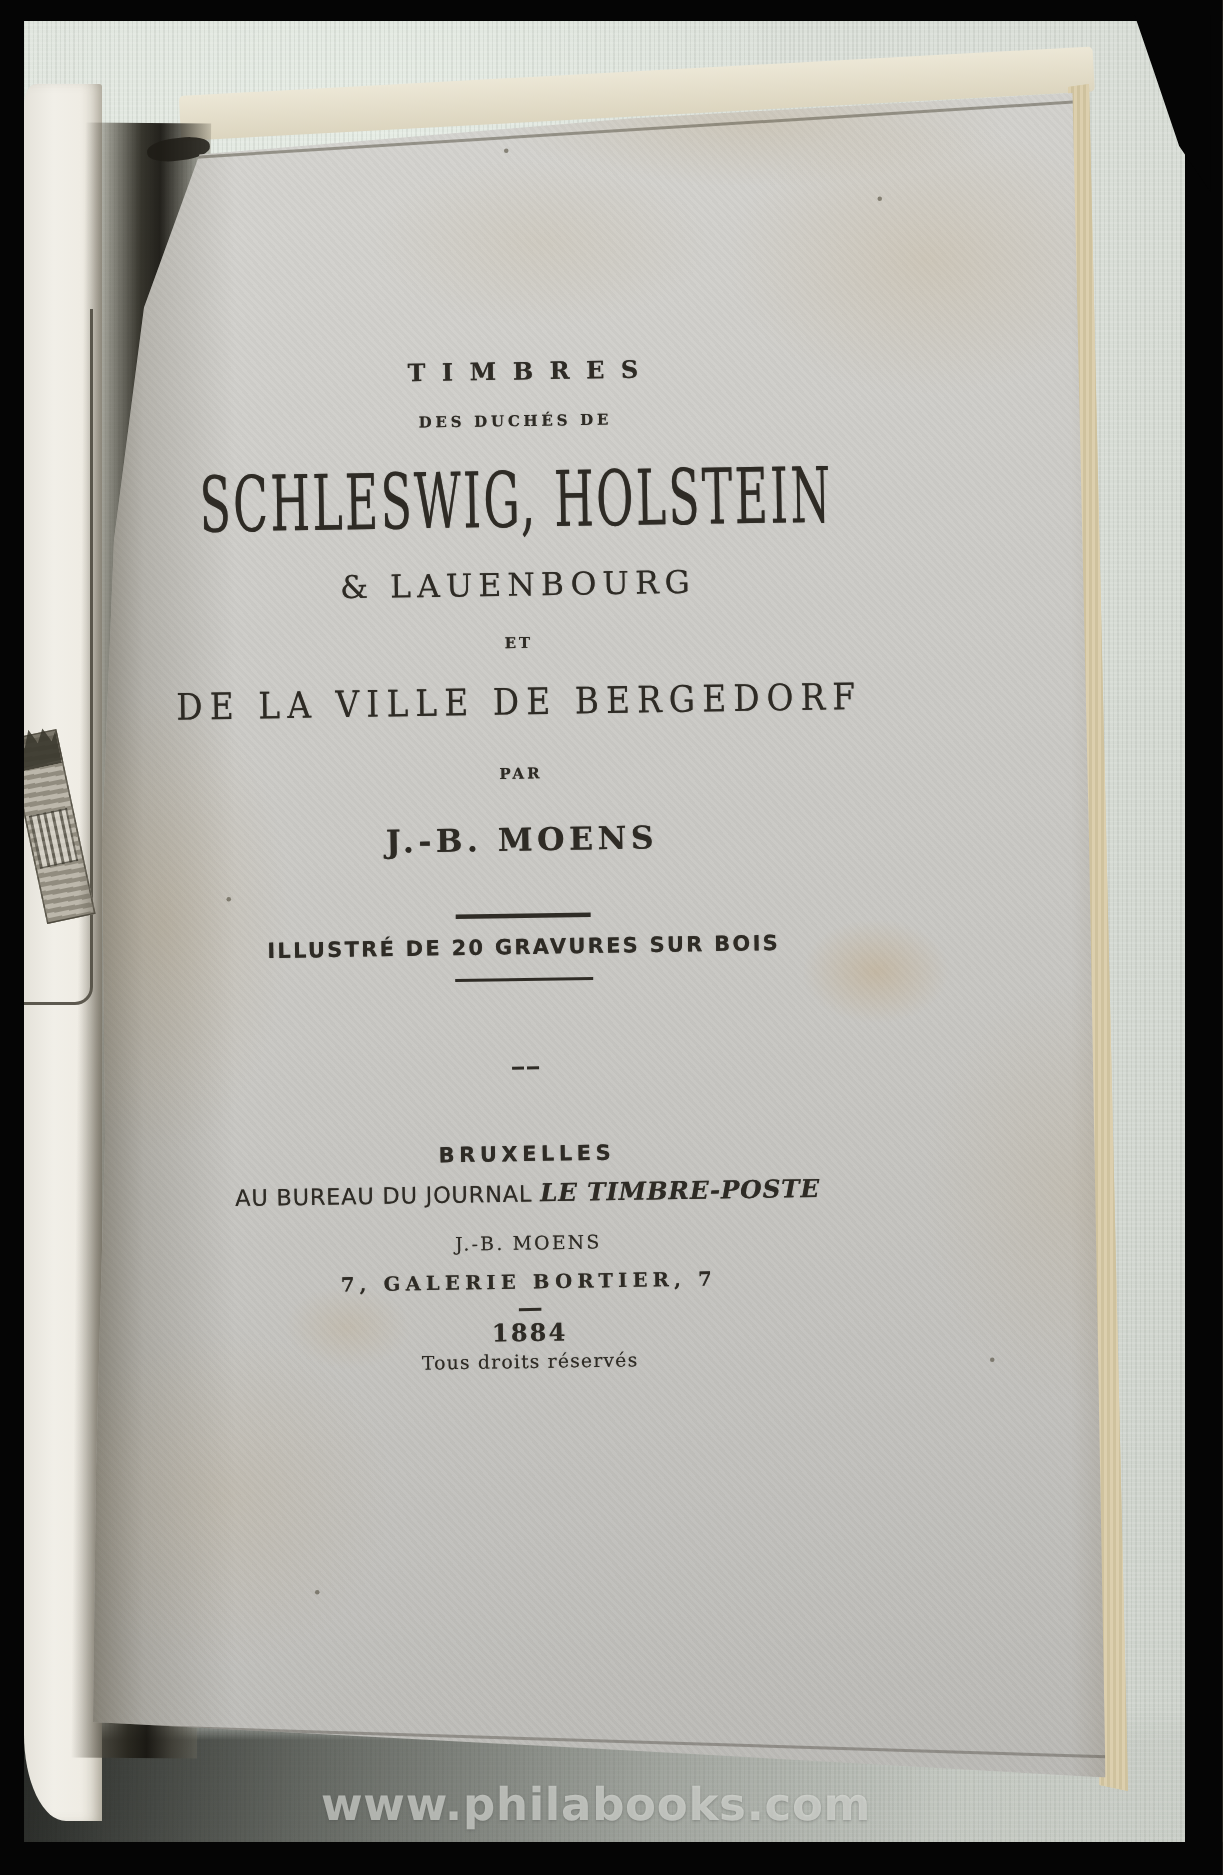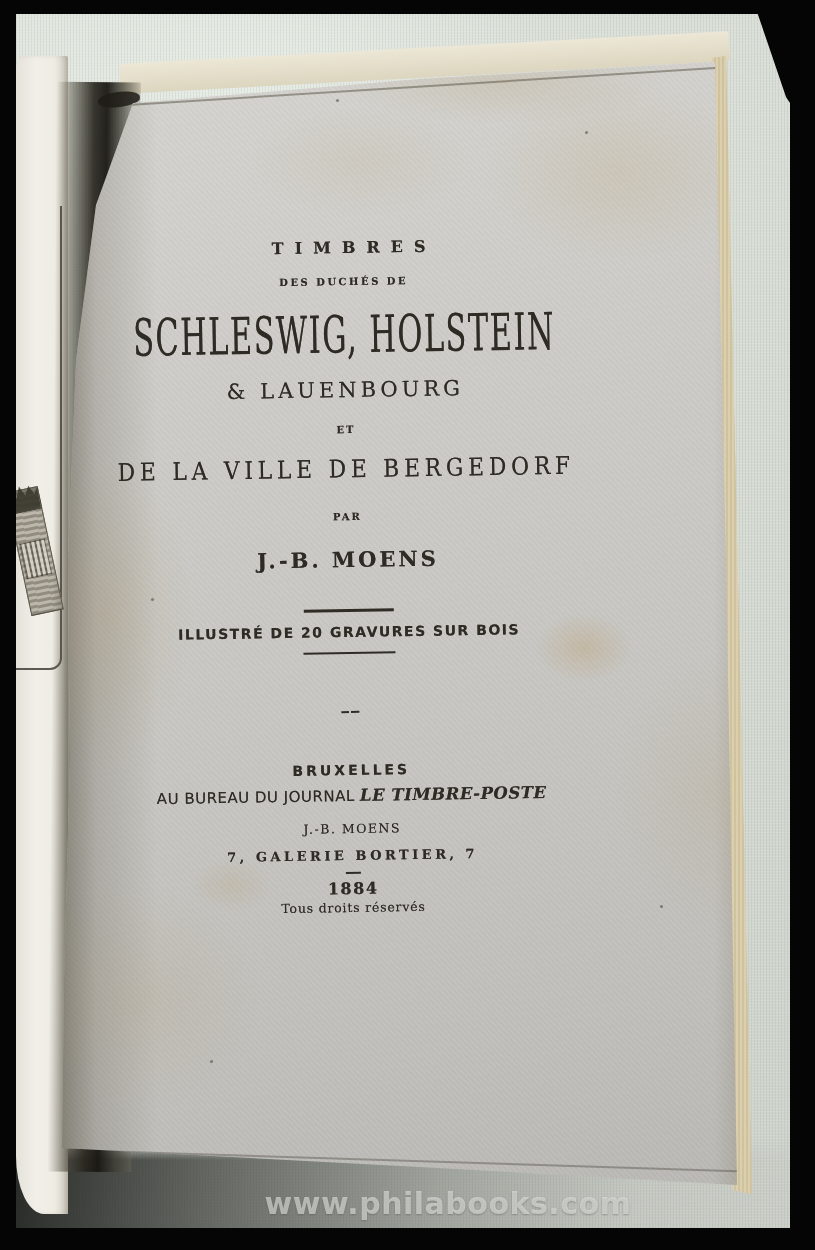--- a/index.html
+++ b/index.html
@@ -123,21 +123,21 @@
   .t-brux{top:762px;font:bold 14px "DejaVu Sans",sans-serif;letter-spacing:3px;}
   .t-bureau{top:786px;font:400 15px "DejaVu Sans",sans-serif;letter-spacing:0.5px;white-space:nowrap;}
   .t-bureau .journal{font:bold italic 16.5px "DejaVu Serif",serif;letter-spacing:0.5px;}
   .t-moens2{top:821px;font:400 12.5px "DejaVu Serif",serif;letter-spacing:1.5px;}
   .t-address{top:848px;font:bold 13px "DejaVu Serif",serif;letter-spacing:3.5px;}
   .dash3{top:872px;} .dash3 i{width:15px;height:2px;}
   .t-year{top:879px;font:bold 16px "DejaVu Serif",serif;letter-spacing:1.5px;}
   .t-rights{top:900px;font:400 12.5px "DejaVu Serif",serif;letter-spacing:0.8px;}
 
   
-  .watermark{position:absolute;left:238px;top:1186px;width:420px;text-align:center;
+  .watermark{position:absolute;left:214px;top:1186px;width:420px;
     font:bold 30px "DejaVu Sans",sans-serif;letter-spacing:0.5px;
     color:rgba(232,233,228,0.6);text-shadow:0 1px 2px rgba(70,72,68,0.35);}
 
   
   .bar{position:absolute;background:#050505;}
   .bar-top{left:0;top:0;width:815px;height:14px;}
   .bar-left{left:0;top:0;width:16px;height:1250px;}
   .bar-right{left:790px;top:0;width:25px;height:1250px;}
   .bar-bottom{left:0;top:1228px;width:815px;height:22px;}
   .wedge-tr{position:absolute;left:752px;top:10px;width:55px;height:118px;background:#050505;

